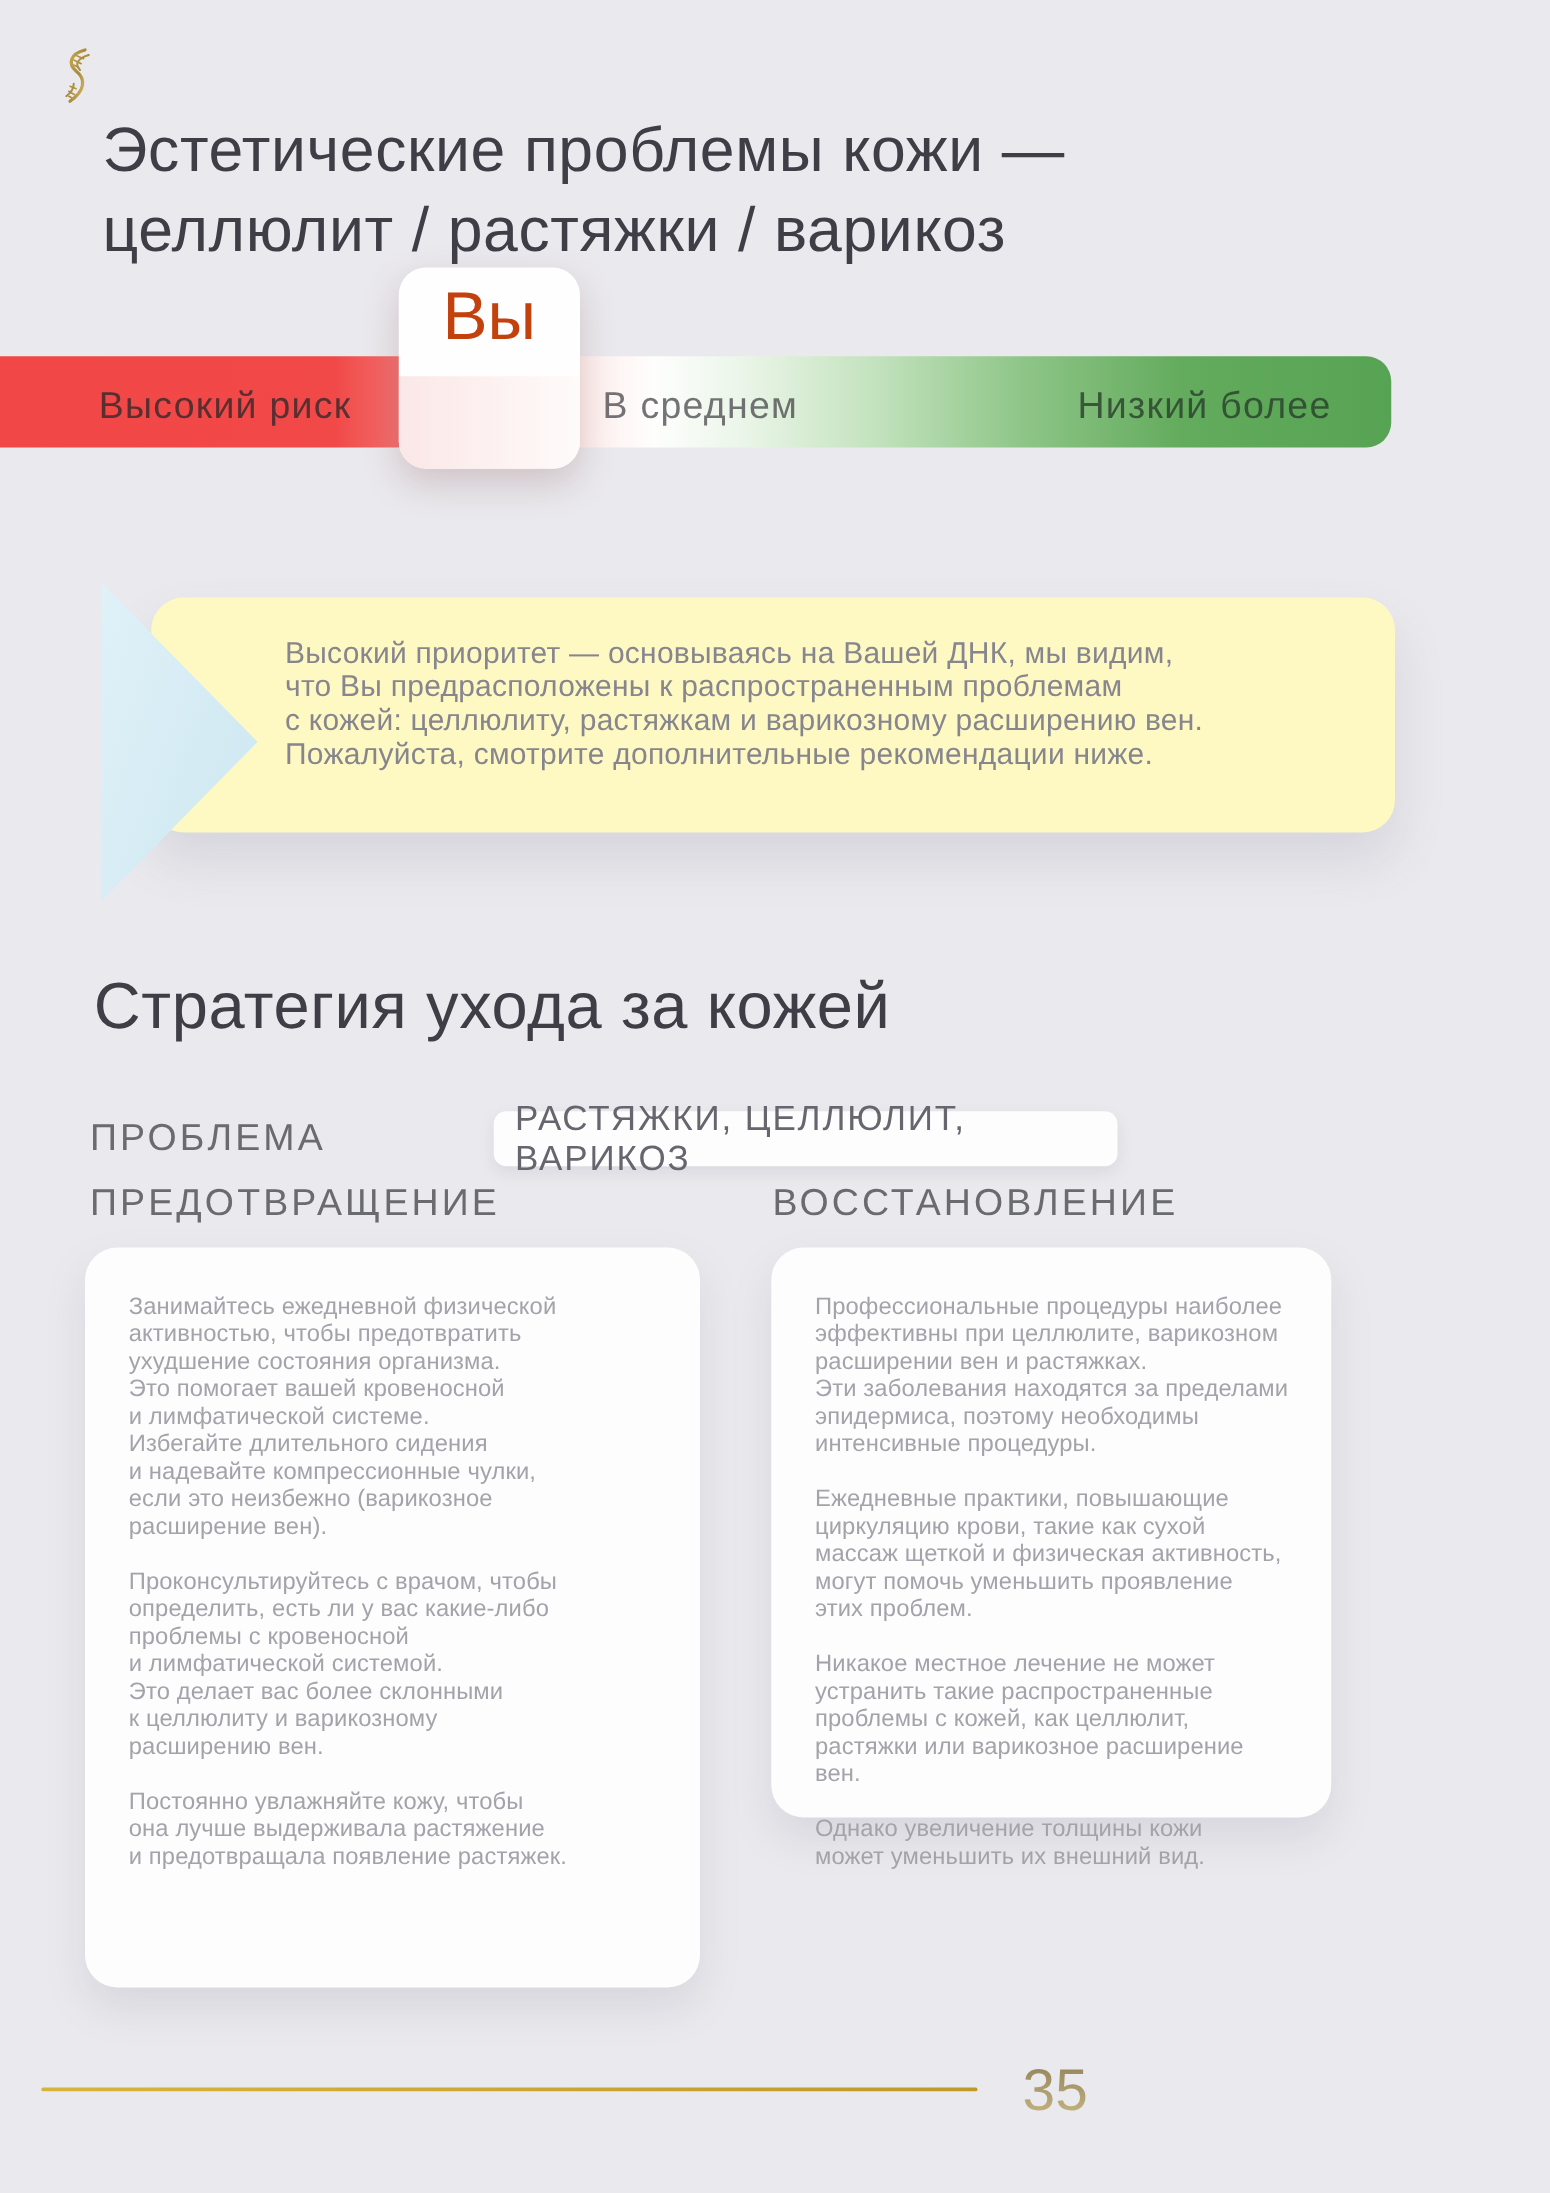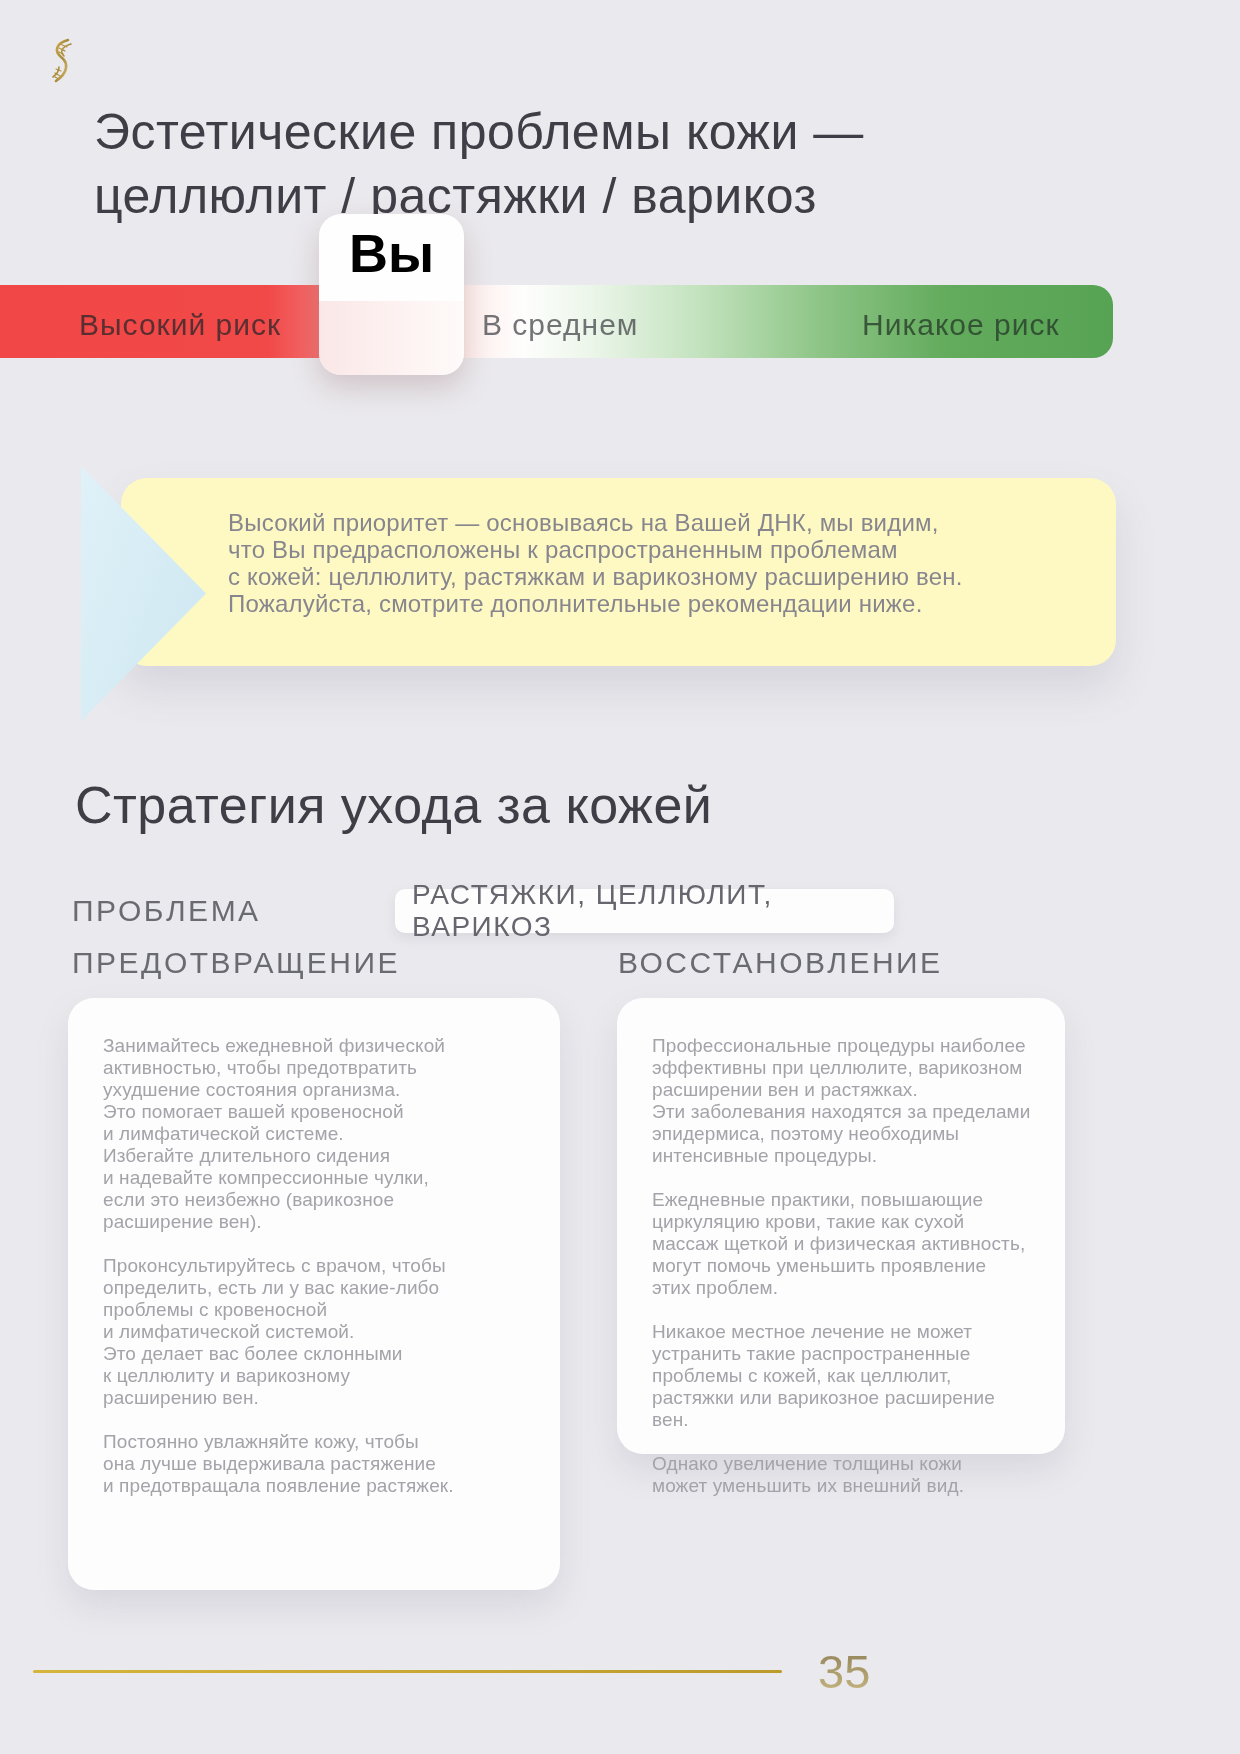--- a/index.html
+++ b/index.html
@@ -7,21 +7,21 @@
     width:1240px;height:1754px;position:relative;overflow:hidden;
     background:#eae9ed;
     font-family:"Liberation Sans","DejaVu Sans",sans-serif;
     -webkit-font-smoothing:antialiased;
   }
   .abs{position:absolute;}
 
   
   .logo{left:47px;top:38px;width:30px;height:48px;}
   .page-title{
-    left:82px;top:88px;margin:12px;font-size:50px;line-height:64px;
+    left:82px;top:88px;margin:0;font-size:50px;line-height:64px;
     font-weight:200;color:#3f3e46;letter-spacing:.5px;white-space:pre-line;
   }
 
   
   .risk-bar{
     left:0;top:285px;width:1113px;height:73px;
     border-radius:0 20px 20px 0;
     background:linear-gradient(90deg,
       #f24747 0%,#f14848 24%,#f7a8a5 36%,#fdeeec 42%,#fefefd 47%,
       #ecf6ea 53%,#c2e2bd 63%,#8cc485 74%,#63ab5d 85%,#57a354 100%);
@@ -38,21 +38,21 @@
     background:#fefefe;border-radius:22px;
     box-shadow:0 12px 28px rgba(140,100,105,.28);
     display:flex;justify-content:center;z-index:3;overflow:hidden;
   }
   .risk-marker .tint{
     position:absolute;left:0;right:0;bottom:0;height:74px;
     background:linear-gradient(90deg,#fae3e3 0%,#fdf1f0 60%,#fefaf9 100%);
     opacity:.85;
   }
   .risk-marker .you{
-    position:relative;font-size:54px;font-weight:700;color:#000000;margin-top:8px;
+    position:relative;font-size:54px;font-weight:400;color:#c2410c;margin-top:8px;
   }
 
   
   .callout-box{
     left:121px;top:478px;width:995px;height:188px;background:#fef9c3;
     border-radius:26px;box-shadow:0 22px 40px rgba(110,110,135,.16);z-index:1;
     box-sizing:border-box;padding:31px 40px 0 107px;
   }
   .callout-text{
     font-size:24px;line-height:27px;color:#87868e;font-weight:300;
@@ -130,21 +130,21 @@
 целлюлит / растяжки / варикоз</h1>
 
 <div class="abs risk-marker">
   <div class="tint"></div>
   <div class="you">Вы</div>
 </div>
 
 <div class="abs risk-bar">
   <div class="risk-label high">Высокий риск</div>
   <div class="risk-label mid">В среднем</div>
-  <div class="risk-label low">Никакое риск</div>
+  <div class="risk-label low">Низкий более</div>
 </div>
 
 <div class="abs callout-pointer"></div>
 <div class="abs callout-box">
   <div class="callout-text">Высокий приоритет — основываясь на Вашей ДНК, мы видим,
 что Вы предрасположены к распространенным проблемам
 с кожей: целлюлиту, растяжкам и варикозному расширению вен.
 Пожалуйста, смотрите дополнительные рекомендации ниже.</div>
 </div>
 

